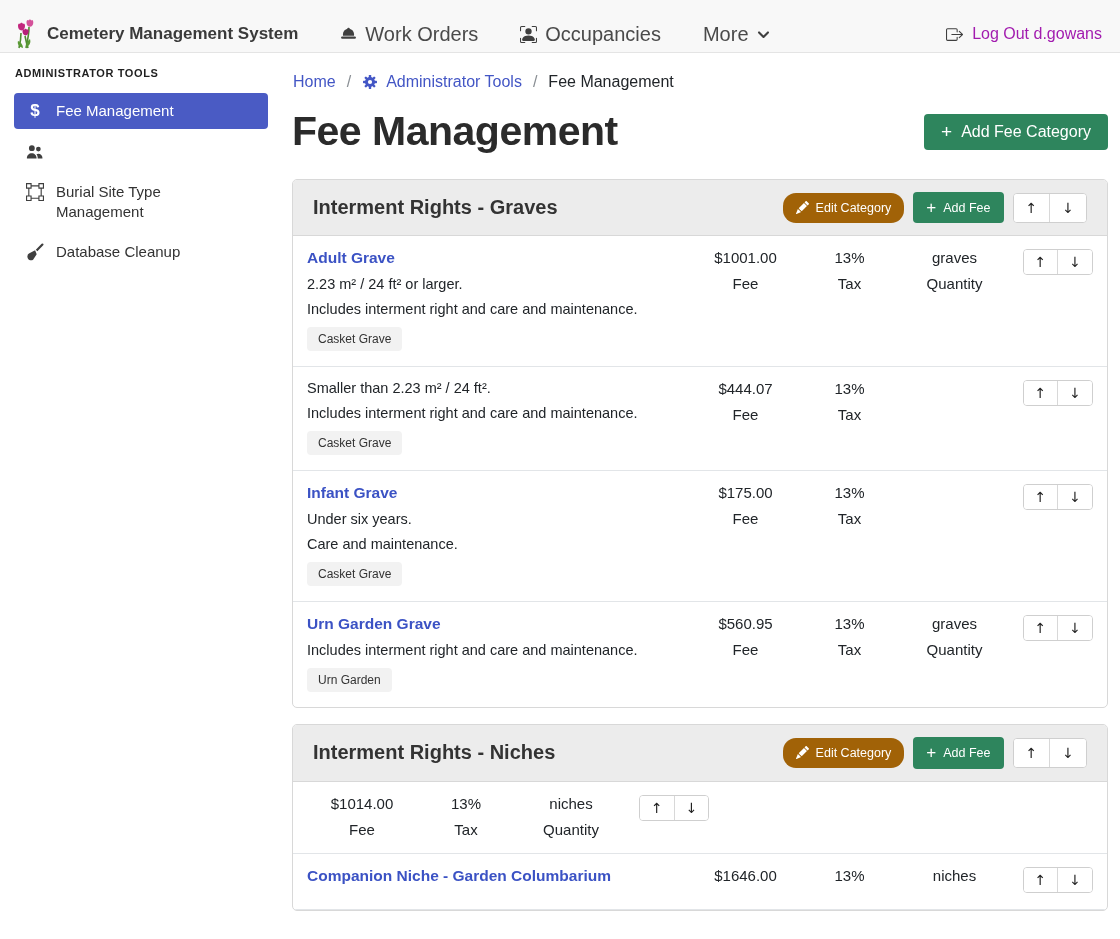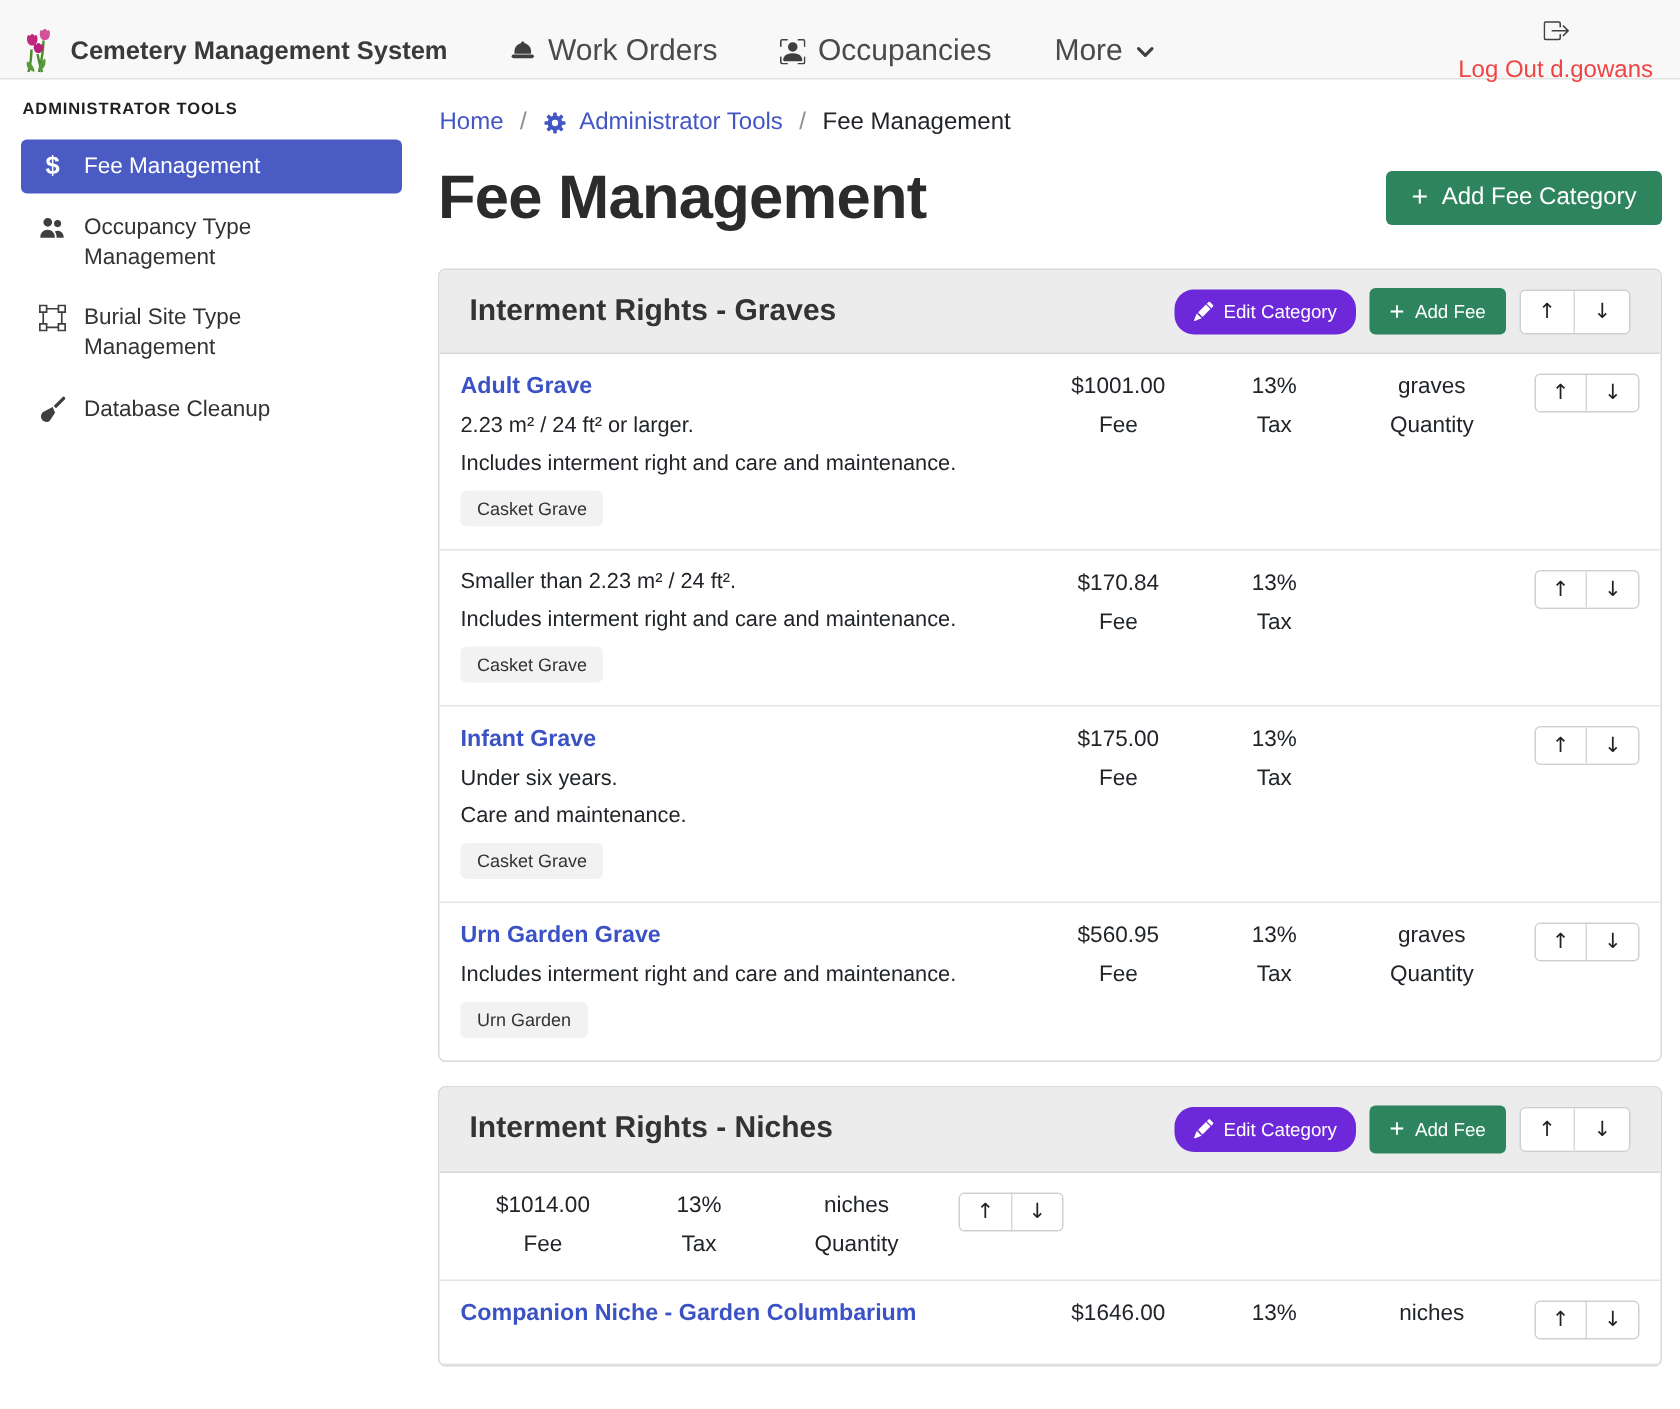--- a/index.html
+++ b/index.html
@@ -8,21 +8,21 @@
 
   
   .navbar { height: 53px; background: #f8f8f8; border-bottom: 1px solid #e4e4e4;
             display: flex; align-items: center; padding: 16px 18px 0 14px; }
   .brand { display: flex; align-items: center; gap: 9px; }
   .brand-title { font-size: 17px; font-weight: 700; color: #3a3a3a; }
   .nav-link { display: flex; align-items: center; gap: 8px; font-size: 20px; color: #4a4a4a;
               margin-left: 42px; cursor: pointer; }
   .nav-link svg { display: block; }
   .nav-right { margin-left: auto; display: flex; align-items: center; gap: 9px;
-               font-size: 16px; color: #ef4444; cursor: pointer; flex-direction: column; }
+               font-size: 16px; color: #a21caf; cursor: pointer; }
 
   
   .shell { display: flex; height: 886px; }
   .sidebar { width: 280px; flex: 0 0 280px; padding: 12px 12px 0 14px; }
   .main { flex: 1; padding: 12px 12px 0 12px; }
 
   
   .side-heading { font-size: 11px; letter-spacing: .6px; font-weight: 600; color: #1f1f1f;
                   margin: 2px 0 14px 1px; }
   .side-item { display: flex; align-items: flex-start; gap: 11px; padding: 8px 11px;
@@ -44,21 +44,21 @@
   .crumb-current { color: #212529; }
 
   
   .title-row { display: flex; align-items: center; justify-content: space-between;
                margin: 17px 0 24px 0; }
   .page-title { font-size: 41px; font-weight: 600; color: #2b2b2b; letter-spacing: -.5px; }
 
   .btn { border: none; border-radius: 4px; color: #fff; display: inline-flex;
          align-items: center; cursor: pointer; font-family: inherit; }
   .btn-green { background: #2e855d; }
-  .btn-teal  { background: #6d28d9; border-radius: 13px; }
+  .btn-teal  { background: #a16207; border-radius: 13px; }
   .btn-lg { font-size: 16px; padding: 9px 17px; gap: 9px; }
   .btn-sm { font-size: 12.5px; padding: 8px 13px; gap: 7px; margin-left: 9px; }
   .plus-glyph { font-size: 19px; line-height: .9; font-weight: 400; }
   .btn-sm .plus-glyph { font-size: 17px; }
 
   .arrow-group { display: inline-flex; border: 1px solid #cfcfcf; border-radius: 4px;
                  overflow: hidden; background: #fff; margin-left: 9px; }
   .arrow-btn { background: #fff; border: none; color: #222; font-size: 14px;
                padding: 6px 12px; cursor: pointer; font-family: "DejaVu Sans", sans-serif; }
   .arrow-btn + .arrow-btn { border-left: 1px solid #d8d8d8; }
@@ -158,21 +158,20 @@
         </span>
       <span class="si-label">Fee Management</span>
     </div>
 
     <div class="side-item">
       <span class="si-icon">
         <svg class="icon-svg" width="18" height="18" viewBox="0 0 16 16">
           <path d="M5.2 7.2a2.6 2.6 0 1 0 0-5.2 2.6 2.6 0 0 0 0 5.2zm5.8.3a2.1 2.1 0 1 0 0-4.2 2.1 2.1 0 0 0 0 4.2zM.8 13.2C.8 10.9 2.7 9 5.1 9s4.3 1.9 4.3 4.2v.6H.8v-.6zm9.6.6c.1-1-.1-2.5-1.1-3.7.5-.3 1.1-.5 1.7-.5 2 0 3.6 1.6 3.6 3.6v.6h-4.2z"></path>
         </svg>
       </span>
-      <span class="si-label">Occupancy Type Management</span>
     </div>
 
     <div class="side-item">
       <span class="si-icon">
         <svg class="icon-svg" width="18" height="18" viewBox="0 0 16 16">
           <path d="M5 2V0H0v5h2v6H0v5h5v-2h6v2h5v-5h-2V5h2V0h-5v2H5zm6 1v2h2v6h-2v2H5v-2H3V5h2V3h6zm1-2h3v3h-3V1zm3 11v3h-3v-3h3zM4 15H1v-3h3v3zM1 4V1h3v3H1z"></path>
         </svg>
       </span>
       <span class="si-label">Burial Site Type Management</span>
     </div>
@@ -267,21 +266,21 @@
         </span>
       </div>
 
       <div class="fee-row">
         <div class="fee-left">
           <div class="fee-desc">Smaller than 2.23 m² / 24 ft².</div>
           <div class="fee-desc">Includes interment right and care and maintenance.</div>
           <span class="fee-badge">Casket Grave</span>
         </div>
         <div class="fee-col col-fee">
-            <div class="val">$170.84</div>
+            <div class="val">$444.07</div>
             <div class="lbl">Fee</div>
           </div>
         <div class="fee-col col-tax">
             <div class="val">13%</div>
             <div class="lbl">Tax</div>
           </div>
         <div class="fee-col col-qty"></div>
         <span class="arrow-group row-arrows">
           <button class="arrow-btn">↑</button>
           <button class="arrow-btn">↓</button>

